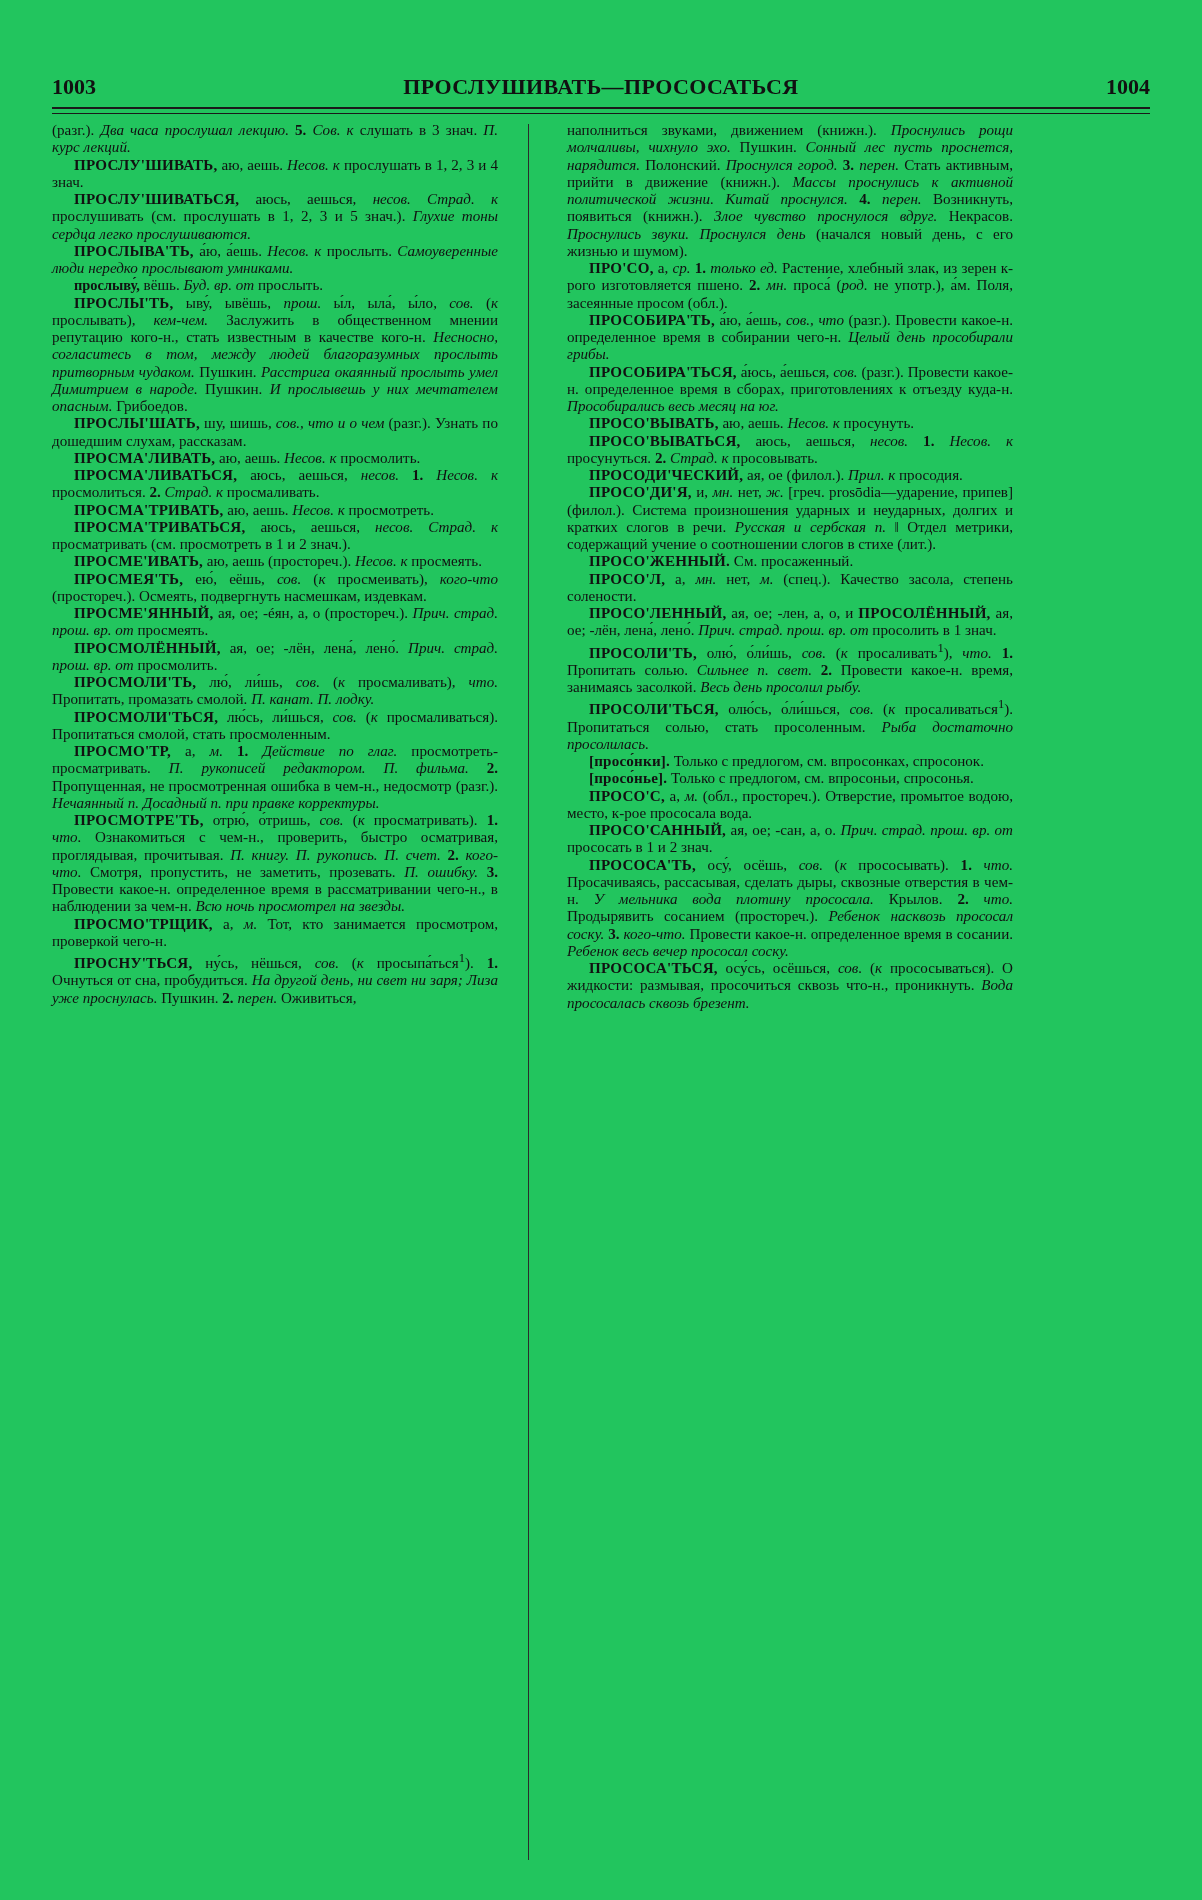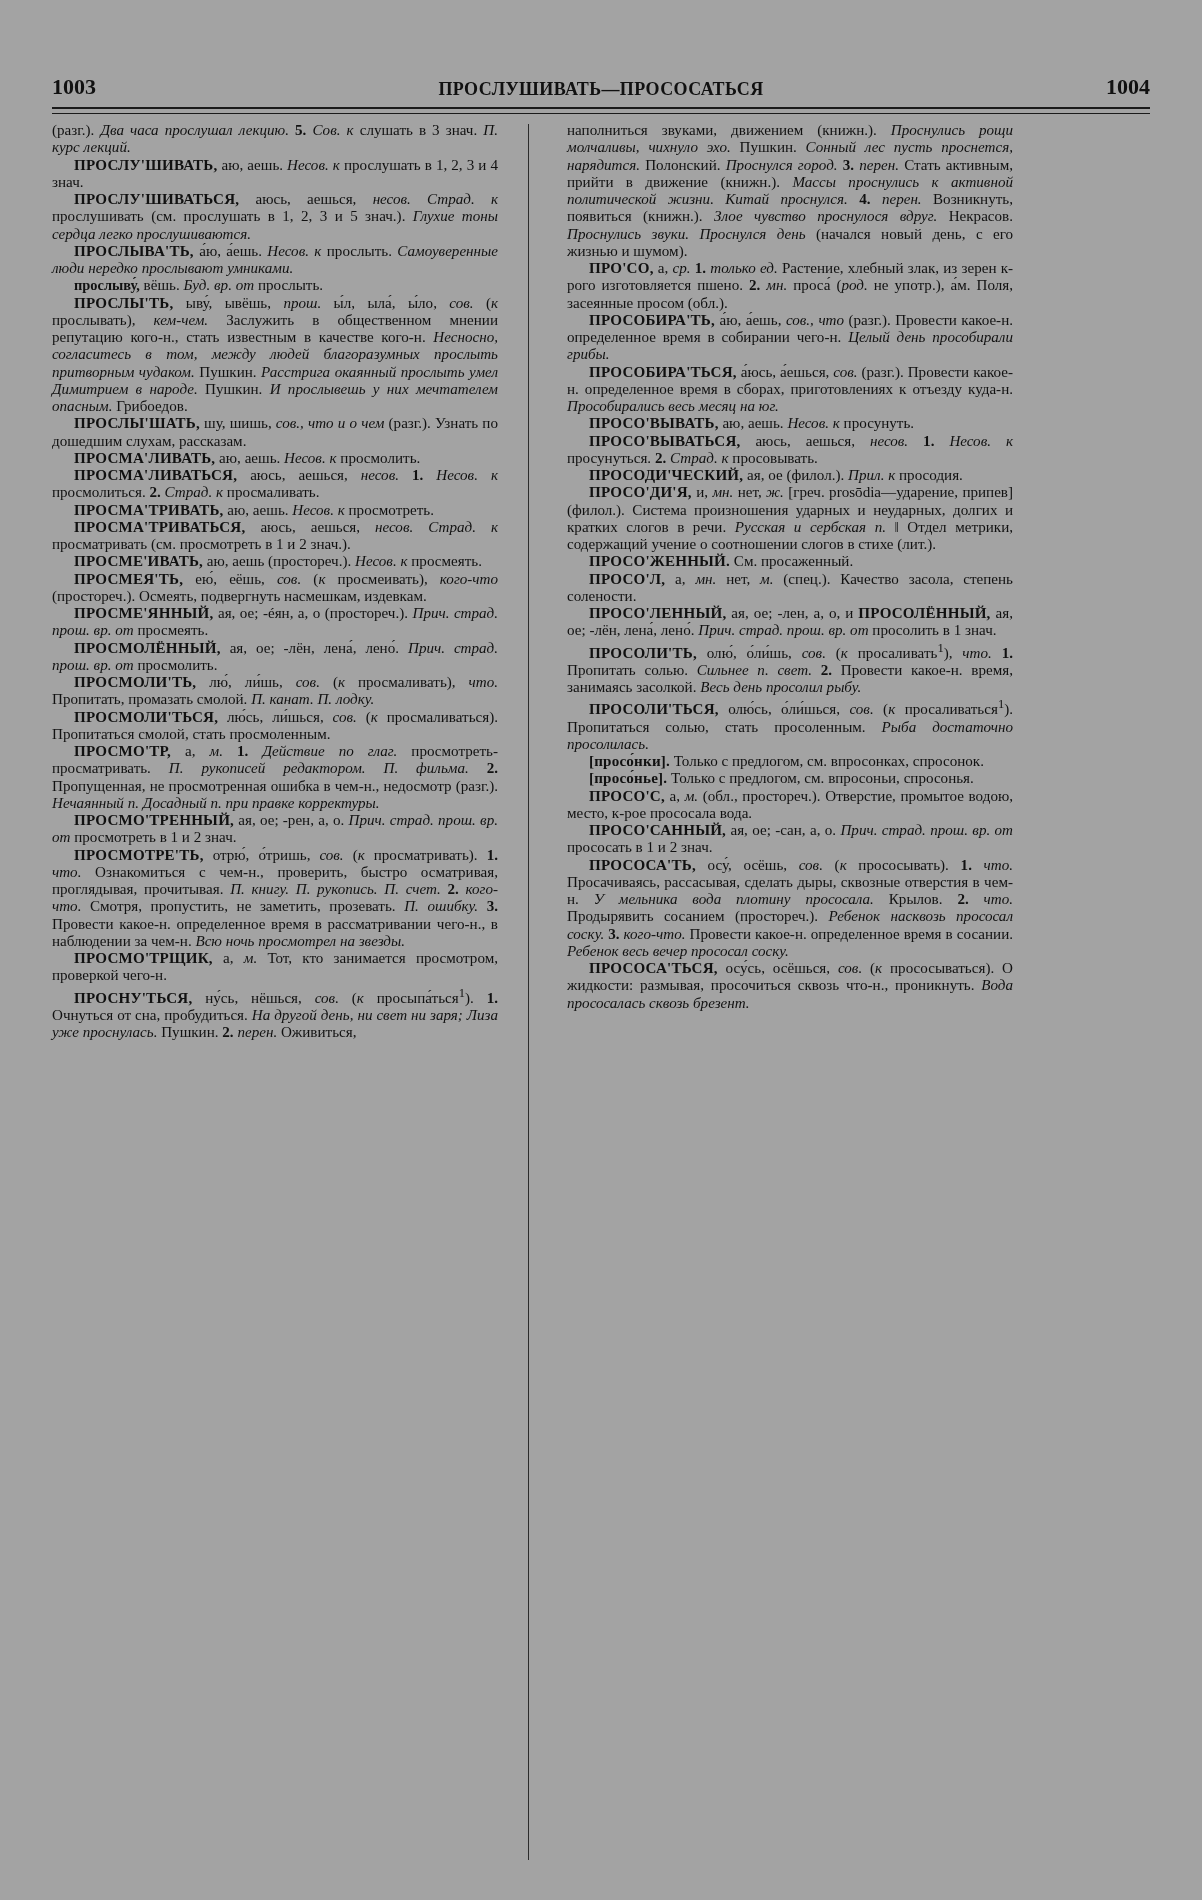--- a/index.html
+++ b/index.html
@@ -11,21 +11,21 @@
     width: 1202px;
     height: 1900px;
     font-family: "Liberation Serif", "DejaVu Serif", serif;
     color: #111111;
     overflow: hidden;
   }
   .page {
     position: relative;
     width: 1202px;
     height: 1900px;
-    background: #a3a3a3;
+    background: #22c55e;
     box-sizing: border-box;
     padding: 0;
   }
 
   
   .header {
     position: absolute;
     left: 52px;
     right: 52px;
     top: 64px;
@@ -37,21 +37,21 @@
   .folio {
     font-family: "Liberation Serif", serif;
     font-weight: bold;
     font-size: 22px;
     letter-spacing: 0px;
     line-height: 1;
   }
   .running-title {
     font-family: "Liberation Serif", serif;
     font-weight: bold;
-    font-size: 18px;
+    font-size: 22px;
     letter-spacing: 0.4px;
     line-height: 1;
     text-align: center;
     flex: 1;
   }
   .rule {
     position: absolute;
     left: 52px;
     right: 52px;
     top: 107px;
@@ -132,21 +132,20 @@
         <p class="entry"><span class="hw">ПРОСМА'ЛИВАТЬСЯ,</span> аюсь, аешься, <i>несов.</i> <b>1.</b> <i>Несов. к</i> просмолиться. <b>2.</b> <i>Страд. к</i> просмаливать.</p>
         <p class="entry"><span class="hw">ПРОСМА'ТРИВАТЬ,</span> аю, аешь. <i>Несов. к</i> просмотреть.</p>
         <p class="entry"><span class="hw">ПРОСМА'ТРИВАТЬСЯ,</span> аюсь, аешься, <i>несов. Страд. к</i> просматривать (см. просмотреть в 1 и 2 знач.).</p>
         <p class="entry"><span class="hw">ПРОСМЕ'ИВАТЬ,</span> аю, аешь (простореч.). <i>Несов. к</i> просмеять.</p>
         <p class="entry"><span class="hw">ПРОСМЕЯ'ТЬ,</span> ею́, еёшь, <i>сов.</i> (<i>к</i> просмеивать), <i>кого-что</i> (простореч.). Осмеять, подвергнуть насмешкам, издевкам.</p>
         <p class="entry"><span class="hw">ПРОСМЕ'ЯННЫЙ,</span> ая, ое; -éян, а, о (простореч.). <i>Прич. страд. прош. вр. от</i> просмеять.</p>
         <p class="entry"><span class="hw">ПРОСМОЛЁННЫЙ,</span> ая, ое; -лён, лена́, лено́. <i>Прич. страд. прош. вр. от</i> просмолить.</p>
         <p class="entry"><span class="hw">ПРОСМОЛИ'ТЬ,</span> лю́, ли́шь, <i>сов.</i> (<i>к</i> просмаливать), <i>что.</i> Пропитать, промазать смолой. <i>П. канат. П. лодку.</i></p>
         <p class="entry"><span class="hw">ПРОСМОЛИ'ТЬСЯ,</span> лю́сь, ли́шься, <i>сов.</i> (<i>к</i> просмаливаться). Пропитаться смолой, стать просмоленным.</p>
         <p class="entry"><span class="hw">ПРОСМО'ТР,</span> а, <i>м.</i> <b>1.</b> <i>Действие по глаг.</i> просмотреть-просматривать. <i>П. рукописей редактором. П. фильма.</i> <b>2.</b> Пропущенная, не просмотренная ошибка в чем-н., недосмотр (разг.). <i>Нечаянный п. Досадный п. при правке корректуры.</i></p>
-        <p class="entry"><span class="hw">ПРОСМО'ТРЕННЫЙ,</span> ая, ое; -рен, а, о. <i>Прич. страд. прош. вр. от</i> просмотреть в 1 и 2 знач.</p>
         <p class="entry"><span class="hw">ПРОСМОТРЕ'ТЬ,</span> отрю́, о́тришь, <i>сов.</i> (<i>к</i> просматривать). <b>1.</b> <i>что.</i> Ознакомиться с чем-н., проверить, быстро осматривая, проглядывая, прочитывая. <i>П. книгу. П. рукопись. П. счет.</i> <b>2.</b> <i>кого-что.</i> Смотря, пропустить, не заметить, прозевать. <i>П. ошибку.</i> <b>3.</b> Провести какое-н. определенное время в рассматривании чего-н., в наблюдении за чем-н. <i>Всю ночь просмотрел на звезды.</i></p>
         <p class="entry"><span class="hw">ПРОСМО'ТРЩИК,</span> а, <i>м.</i> Тот, кто занимается просмотром, проверкой чего-н.</p>
         <p class="entry"><span class="hw">ПРОСНУ'ТЬСЯ,</span> ну́сь, нёшься, <i>сов.</i> (<i>к</i> просыпа́ться<sup>1</sup>). <b>1.</b> Очнуться от сна, пробудиться. <i>На другой день, ни свет ни заря; Лиза уже проснулась.</i> Пушкин. <b>2.</b> <i>перен.</i> Оживиться,</p>
       </div>
     <div class="divider"></div>
     <div class="col right" id="col-right">
         <p class="entry cont">наполниться звуками, движением (книжн.). <i>Проснулись рощи молчаливы, чихнуло эхо.</i> Пушкин. <i>Сонный лес пусть проснется, нарядится.</i> Полонский. <i>Проснулся город.</i> <b>3.</b> <i>перен.</i> Стать активным, прийти в движение (книжн.). <i>Массы проснулись к активной политической жизни. Китай проснулся.</i> <b>4.</b> <i>перен.</i> Возникнуть, появиться (книжн.). <i>Злое чувство проснулося вдруг.</i> Некрасов. <i>Проснулись звуки. Проснулся день</i> (начался новый день, с его жизнью и шумом).</p>
         <p class="entry"><span class="hw">ПРО'СО,</span> а, <i>ср.</i> <b>1.</b> <i>только ед.</i> Растение, хлебный злак, из зерен к-рого изготовляется пшено. <b>2.</b> <i>мн.</i> проса́ (<i>род.</i> не употр.), а́м. Поля, засеянные просом (обл.).</p>
         <p class="entry"><span class="hw">ПРОСОБИРА'ТЬ,</span> а́ю, а́ешь, <i>сов., что</i> (разг.). Провести какое-н. определенное время в собирании чего-н. <i>Целый день прособирали грибы.</i></p>
         <p class="entry"><span class="hw">ПРОСОБИРА'ТЬСЯ,</span> а́юсь, а́ешься, <i>сов.</i> (разг.). Провести какое-н. определенное время в сборах, приготовлениях к отъезду куда-н. <i>Прособирались весь месяц на юг.</i></p>

